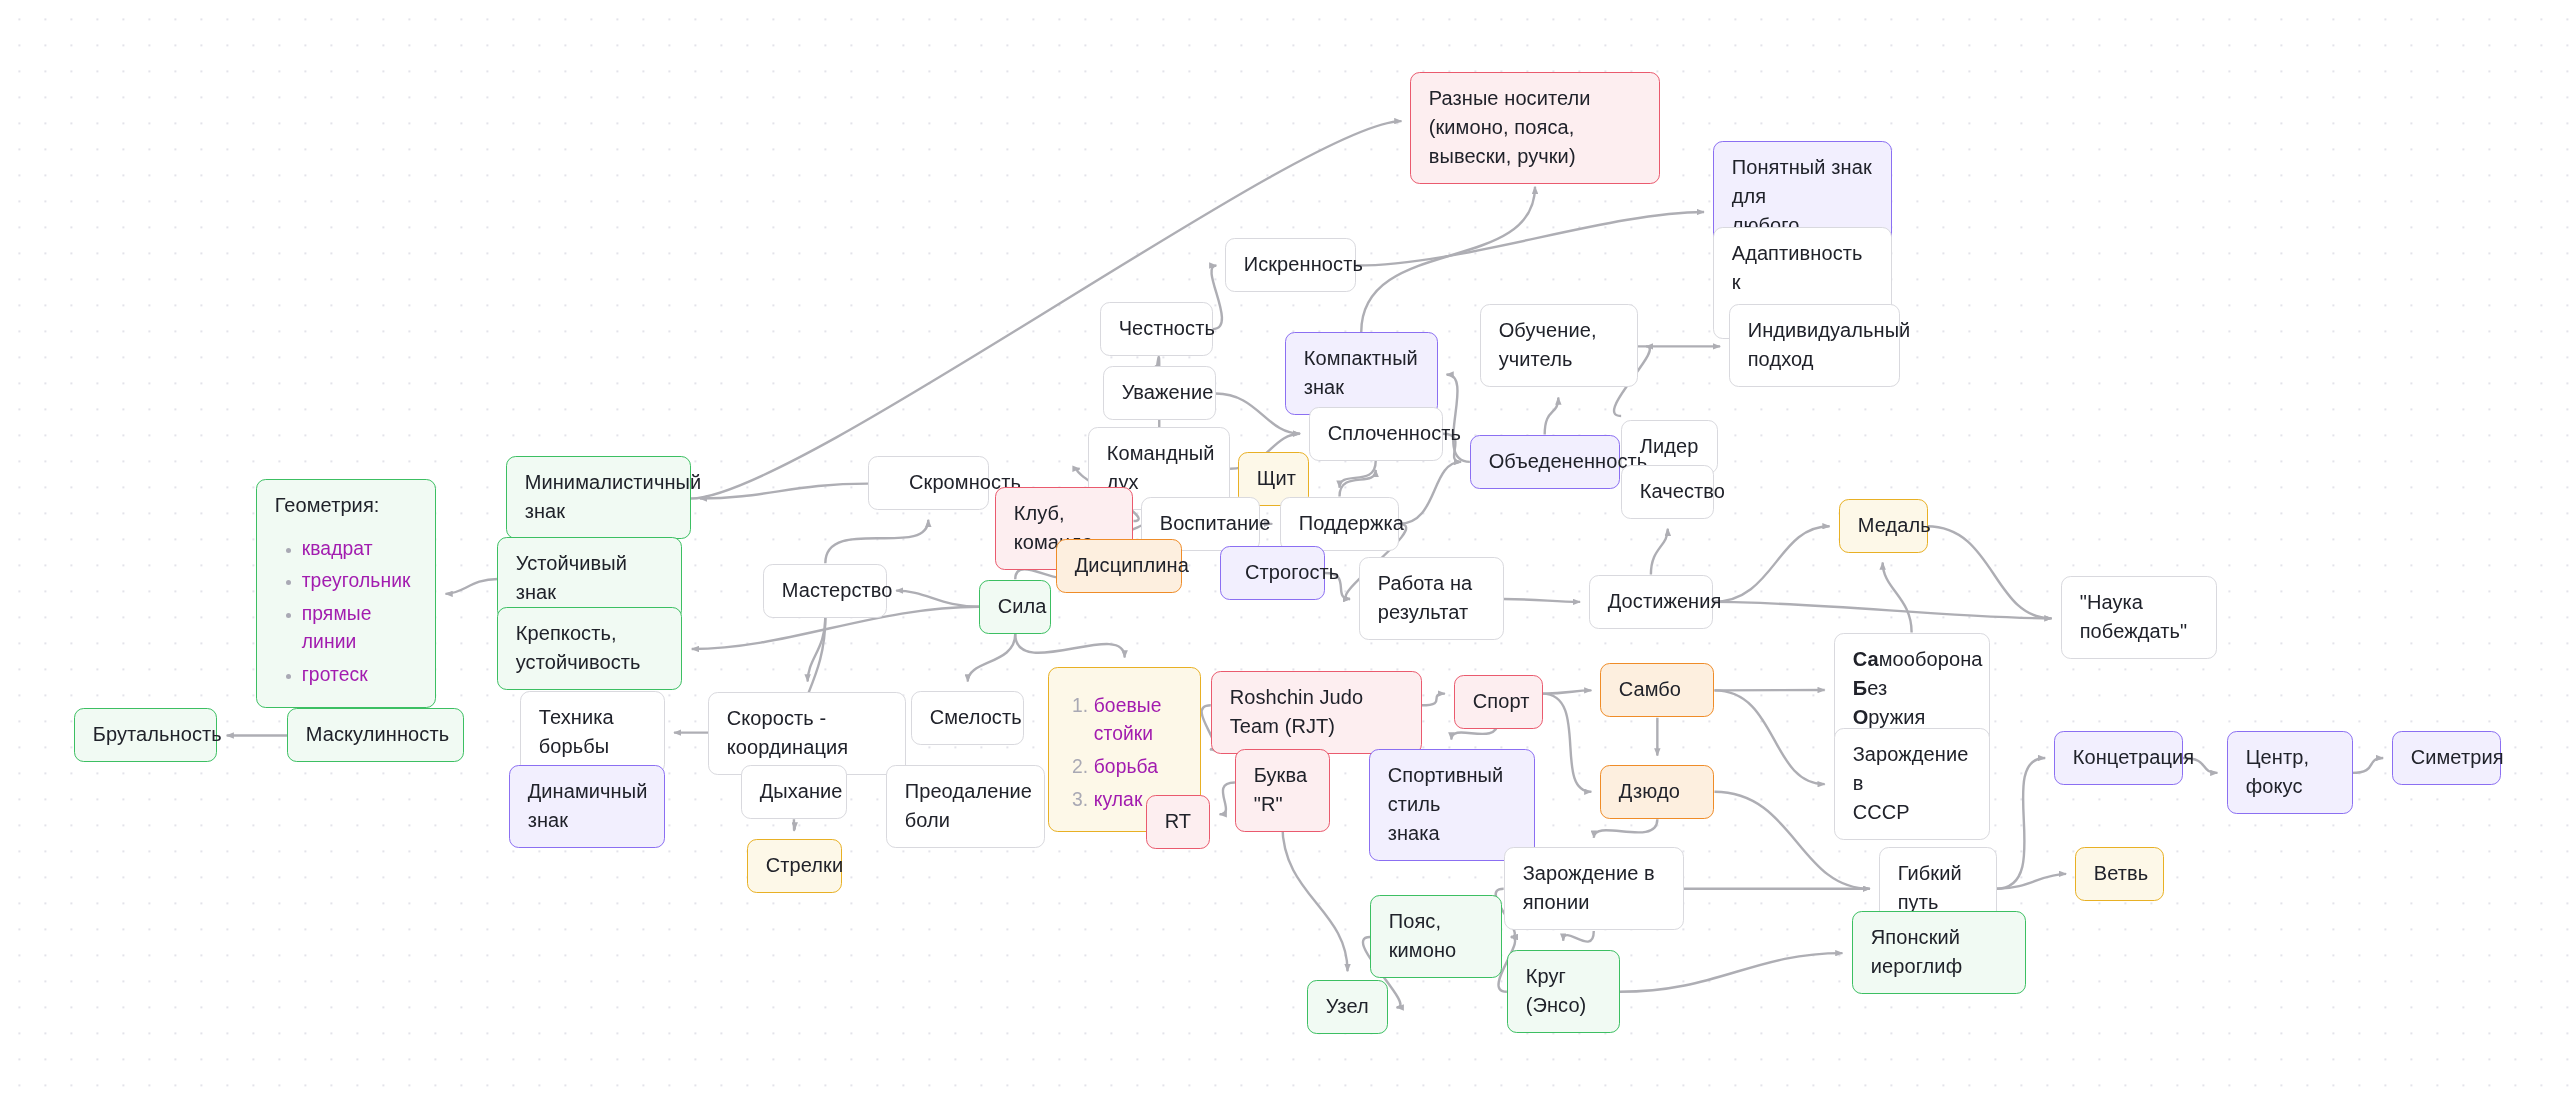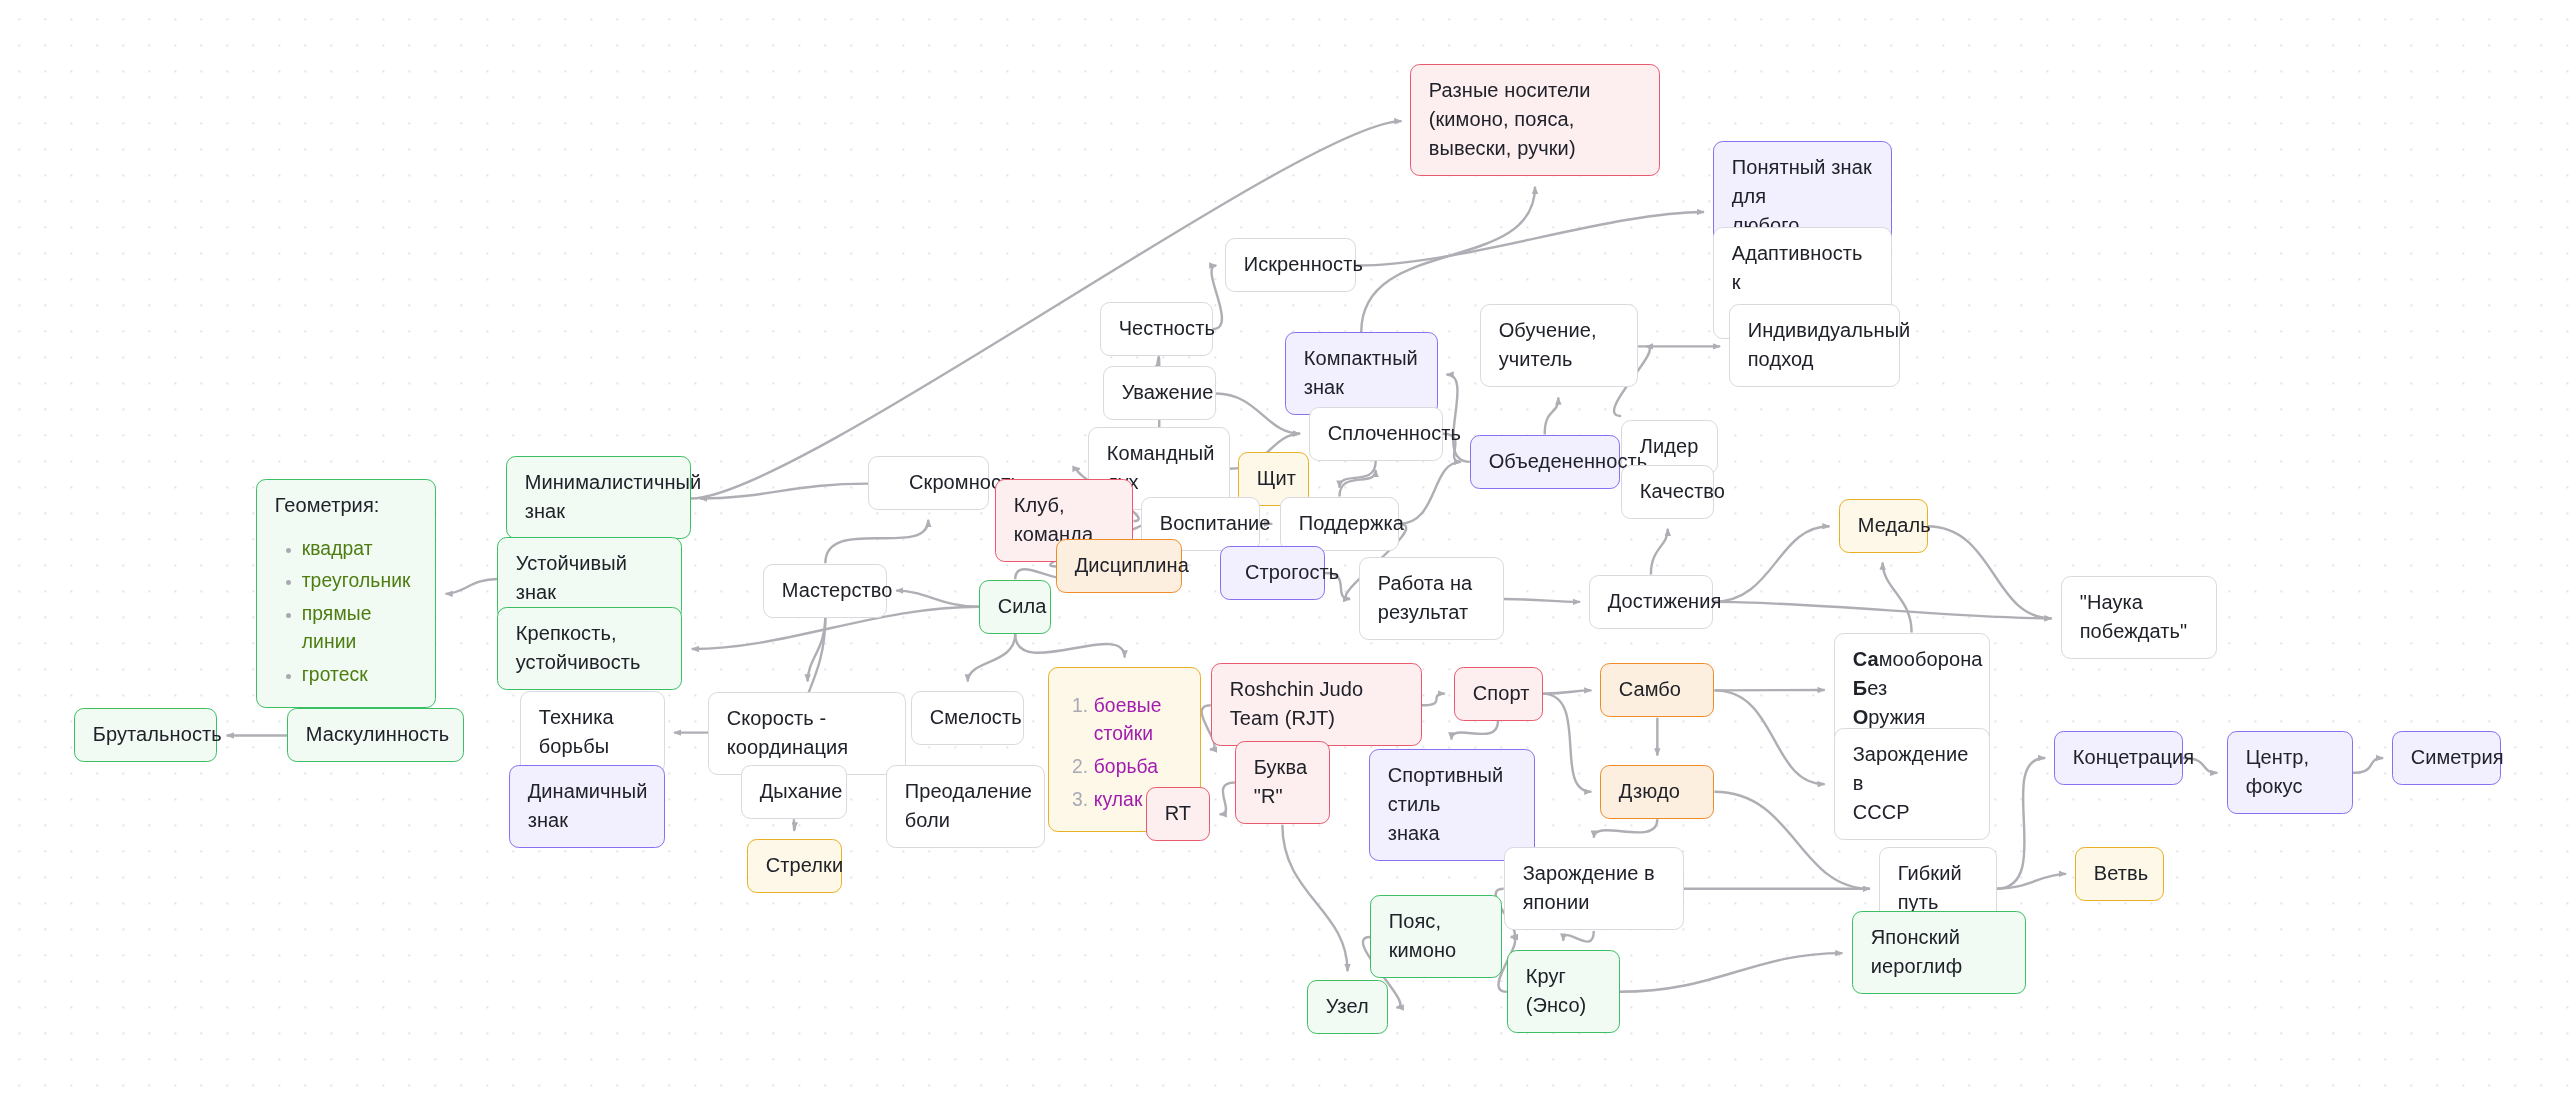--- a/index.html
+++ b/index.html
@@ -28,28 +28,28 @@
     flex-direction:column;
     justify-content:center;
     padding:11.3px 17.7px;
     font-size:20px;
     line-height:1.45;
     color:#20222a;
     letter-spacing:0.1px;
   }
   .node.plain{border-color:#d9d9de;background:#fff;}
   .node.green{border-color:#3cbf62;background:#f1faf3;}
-  .node.red{border-color:#ea5a6e;background:#fdeef0;}
+  .node.red{border-color:#ea5a6e;background:#fdeef0;margin-top:8px;}
   .node.purple{border-color:#8b6ff2;background:#f2effe;}
   .node.yellow{border-color:#e8b024;background:#fdf8e8;}
   .node.orange{border-color:#ef8c28;background:#fdefdf;}
   .node .ttl{white-space:pre-line;}
   .node ul,.node ol{margin:8px 0 1.6px 0;padding-left:27px;}
   .node li{margin:4.8px 0;font-size:19.3px;color:#a21caf;}
-  .node ul li{list-style:disc;color:#4d7c0f;}
+  .node ul li{list-style:disc;color:#a21caf;}
   .node ul li::marker{color:#a9a9b4;font-size:16px;}
   .node ol li::marker{color:#a9a9b4;}
   .node .hdr{font-size:20px;margin-bottom:1.6px;}
   .node b{font-weight:bold;}
 </style>
 </head>
 <body>
 
 <div id="canvas">
   <svg id="edges" viewBox="0 0 3200 1372">

